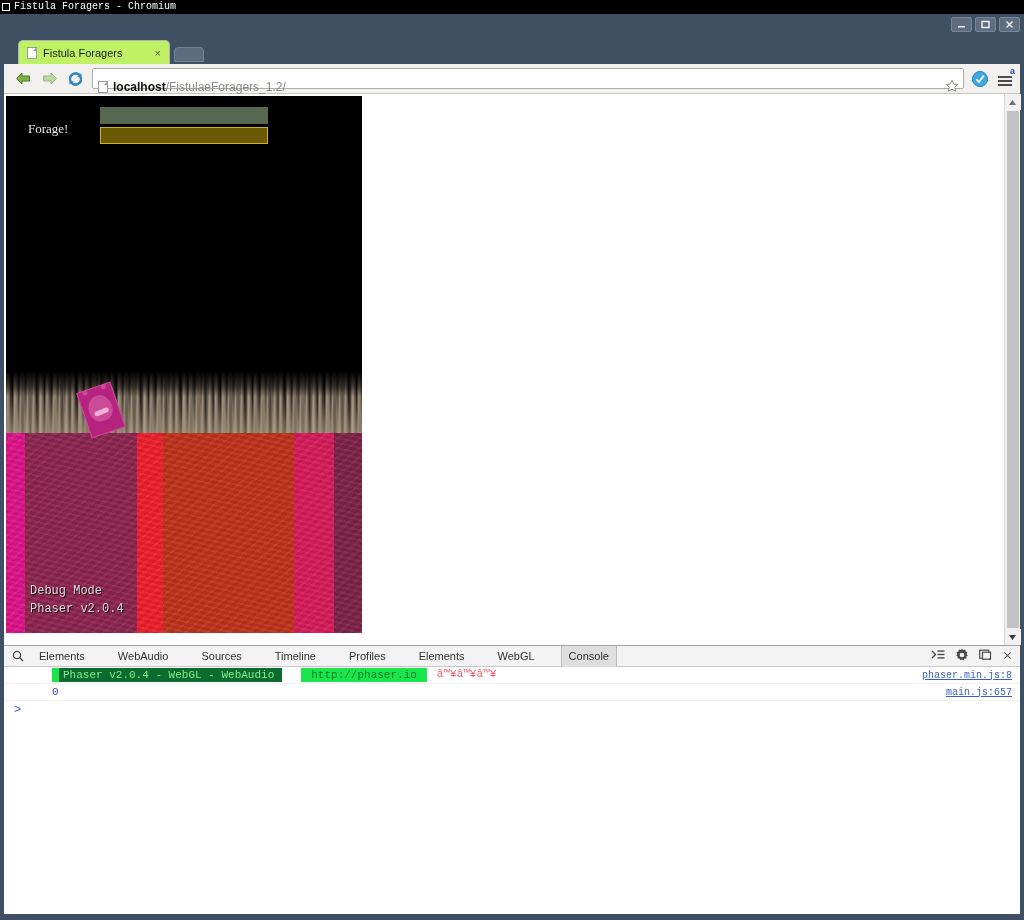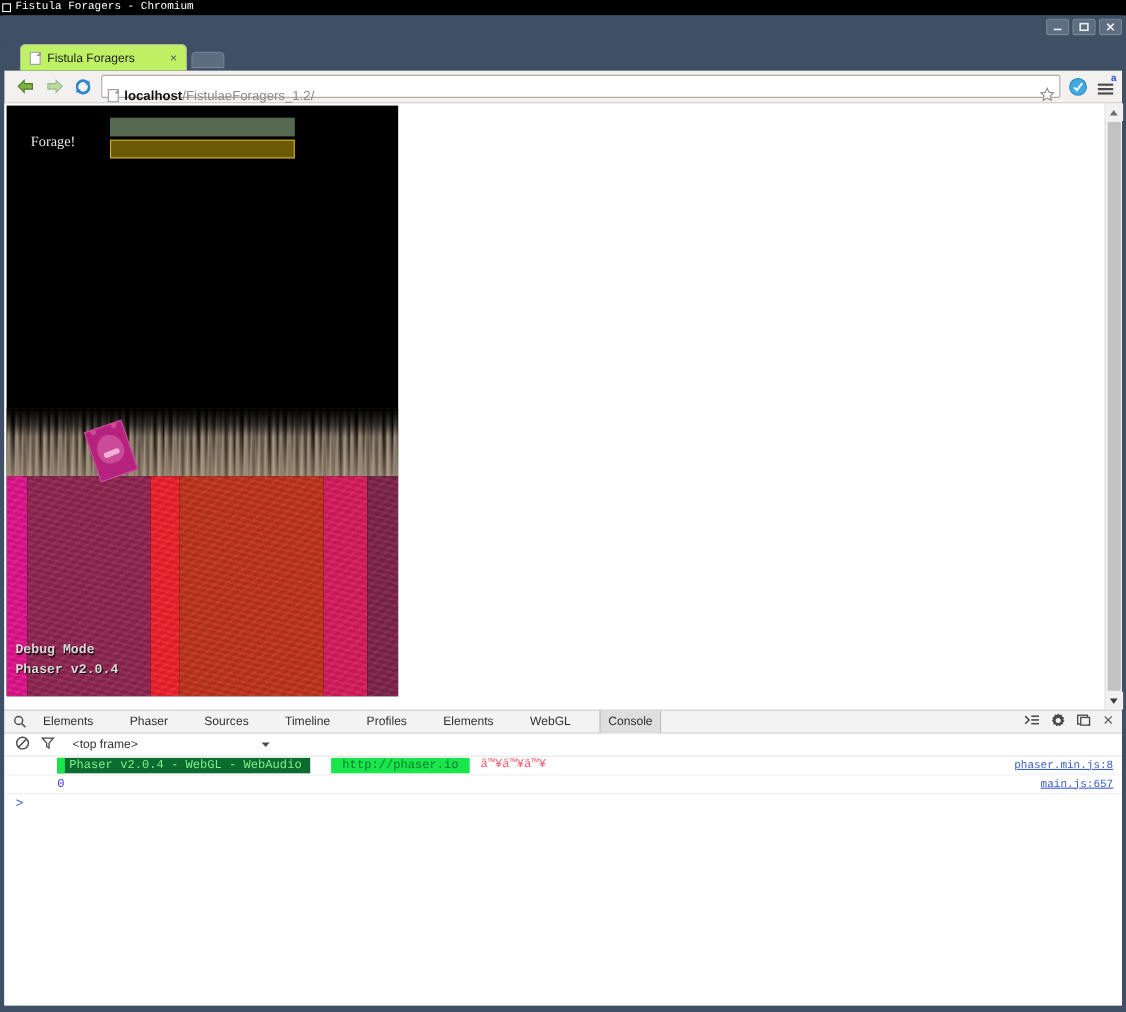--- a/index.html
+++ b/index.html
@@ -179,25 +179,24 @@
   #card-sprite .ear-l { left: 4px; transform: rotate(-14deg); }
   #card-sprite .ear-r { right: 4px; transform: rotate(14deg); }
   #card-sprite .mouth {
     position: absolute; left: 50%; top: 55%;
     transform: translate(-50%,-50%) rotate(-3deg);
     width: 15px; height: 5px;
     background: rgba(255,215,238,.72); border-radius: 3px;
   }
   
   #debug-text {
-    position: absolute; left: 8px; bottom: 15px;
+    position: absolute; left: 24px; bottom: 15px;
     font-family: "Liberation Mono", monospace;
     font-size: 12px; line-height: 18px; color: #d8d8d8;
     text-shadow: 1px 1px 0 rgba(0,0,0,.85);
-    font-weight: bold;
   }
 
   
   #page-scrollbar {
     width: 16px; flex: 0 0 16px; background: #f1f1f1;
     border-left: 1px solid #d6d6d6;
     display: flex; flex-direction: column; align-items: center;
   }
   .sb-arrow { width: 16px; height: 16px; display: flex; align-items: center; justify-content: center; background: #f1f1f1; }
   #sb-thumb { width: 12px; flex: 1 1 auto; margin: 1px 0; background: #c2c2c2; border-radius: 1px; }
@@ -388,21 +387,21 @@
 
     <div id="dt-tabbar">
       <div id="dt-search">
         <svg width="12" height="12" viewBox="0 0 12 12">
           <circle cx="5" cy="5" r="3.6" fill="none" stroke="#4a4a4a" stroke-width="1.3"></circle>
           <path d="M7.8 7.8 L11 11" stroke="#4a4a4a" stroke-width="1.4"></path>
         </svg>
       </div>
       <div id="dt-tabs" style="display:flex;height:21px;gap:19px;">
           <div class="dt-tab">Elements</div>
-          <div class="dt-tab">Phaser</div>
+          <div class="dt-tab">WebAudio</div>
           <div class="dt-tab">Sources</div>
           <div class="dt-tab">Timeline</div>
           <div class="dt-tab">Profiles</div>
           <div class="dt-tab">Elements</div>
           <div class="dt-tab">WebGL</div>
           <div class="dt-tab active">Console</div>
         </div>
       <div id="dt-tabs-spacer"></div>
       <div id="dt-right-icons">
         <span>
@@ -427,41 +426,20 @@
           </svg>
         </span>
         <span>
           <svg width="9" height="9" viewBox="0 0 9 9">
               <path d="M1.3 1.3 L7.7 7.7 M7.7 1.3 L1.3 7.7" stroke="#5a5a5a" stroke-width="1.1"></path>
             </svg>
         </span>
       </div>
     </div>
 
-    <div id="dt-filterbar">
-      <span>
-        <svg width="13" height="13" viewBox="0 0 13 13">
-          <circle cx="6.5" cy="6.5" r="5.3" fill="none" stroke="#4a4a4a" stroke-width="1.3"></circle>
-          <path d="M2.7 10.3 L10.3 2.7" stroke="#4a4a4a" stroke-width="1.3"></path>
-        </svg>
-      </span>
-      <span>
-        <svg width="13" height="13" viewBox="0 0 13 13">
-          <path d="M1.5 2 L11.5 2 L7.6 6.6 L7.6 11 L5.4 9.6 L5.4 6.6 Z" fill="none" stroke="#4a4a4a" stroke-width="1.2"></path>
-        </svg>
-      </span>
-      <span id="frame-select">
-        <span>&lt;top frame&gt;</span>
-        <span>
-          <svg width="9" height="6" viewBox="0 0 9 6">
-              <path d="M0.8 1 L4.5 5 L8.2 1 Z" fill="#4a4a4a"></path>
-            </svg>
-        </span>
-      </span>
-    </div>
 
     <div id="console-body">
 
       <div class="c-row">
         <span class="c-msg">
           <span class="banner-dark">Phaser v2.0.4 - WebGL - WebAudio</span>
           <span class="banner-light">http://phaser.io</span>
           <span class="banner-hearts">â™¥â™¥â™¥</span>
         </span>
         <span class="c-src">phaser.min.js:8</span>

